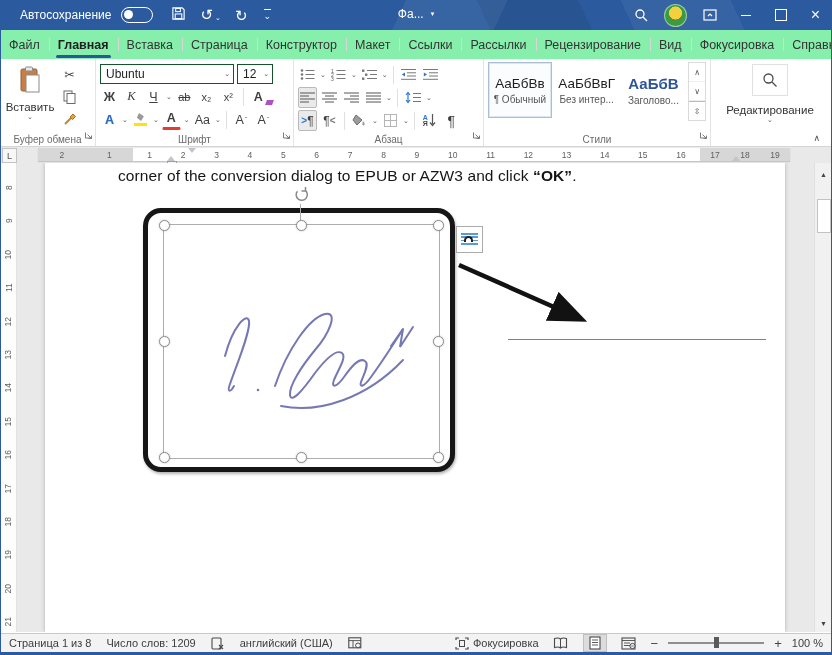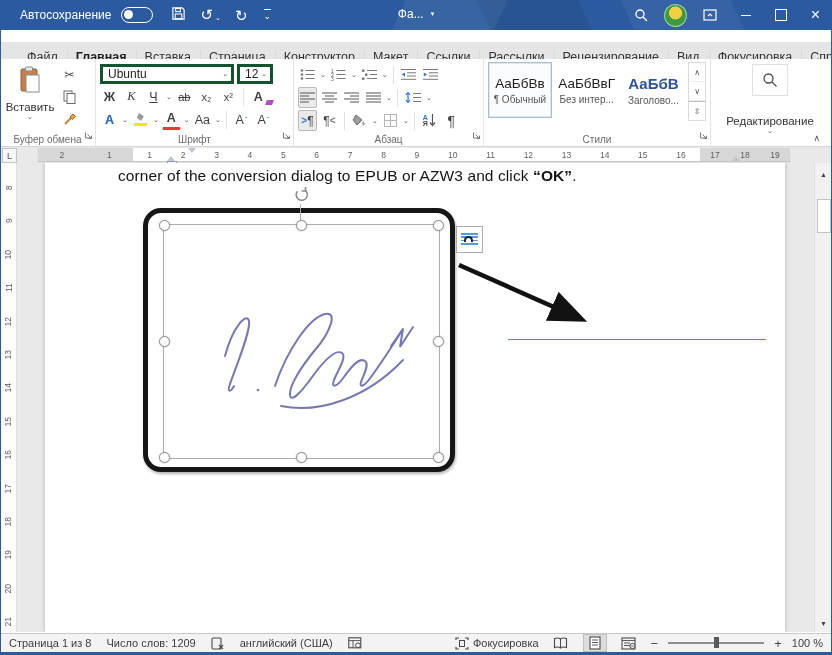--- a/index.html
+++ b/index.html
@@ -20,35 +20,35 @@
   .qat .uglyph{font-size:15px;line-height:1;}
   .caret-sm{font-size:7px;margin-left:2px;}
   .tb-title{position:absolute;left:0;right:0;top:0;height:28px;display:flex;align-items:center;justify-content:center;gap:5px;z-index:1;}
   .tb-right{margin-left:auto;display:flex;align-items:center;gap:0;z-index:1;}
   .tb-right .itm{height:30px;display:flex;align-items:center;justify-content:center;padding:0 12px;}
   .avatar{width:21px;height:21px;border-radius:50%;background:radial-gradient(circle at 50% 38%,#f4d03f 0 38%,#3d9a43 40%);border:1px solid rgba(255,255,255,.5);}
   .winbox{width:10px;height:10px;border:1.2px solid #fff;display:inline-block;}
   .winmin{width:10px;border-top:1.3px solid #fff;display:inline-block;}
   .wclose{font-size:16px;line-height:1;}
   
-  .tabrow{position:absolute;top:30px;left:0;right:0;height:29px;background:#e5e5e5;display:flex;align-items:stretch;padding-left:18px;font-size:12.5px;color:#333;margin-top:12px;}
+  .tabrow{position:absolute;top:30px;left:0;right:0;height:29px;background:#86efac;display:flex;align-items:stretch;padding-left:0;font-size:12.5px;color:#333;}
   .tab{display:flex;align-items:center;padding:0 9px;position:relative;white-space:nowrap;}
   .tab:not(:first-child)::before{content:"";position:absolute;left:0;top:8px;bottom:8px;width:1px;background:#d8d8d8;}
   .tab.active{font-weight:bold;color:#1f1f1f;}
   .tab.active::after{content:"";position:absolute;left:7px;right:7px;bottom:1px;height:3px;background:#2b579a;border-radius:2px;}
   
   .ribbon{position:absolute;top:59px;left:0;right:0;height:87px;background:#fff;border-bottom:1px solid #d5d5d5;display:flex;}
   .group{position:relative;border-right:1px solid #e4e4e4;padding:3px 4px 14px 4px;box-sizing:border-box;}
   .group-label{position:absolute;bottom:1px;left:0;right:0;text-align:center;font-size:10px;color:#6b6b6b;}
   .launcher{position:absolute;right:2px;bottom:2px;}
   .rb{display:inline-flex;align-items:center;justify-content:center;height:21px;min-width:19px;border:1px solid transparent;border-radius:2px;font-size:12.5px;color:#3f3f3f;box-sizing:border-box;padding:0 1px;}
   .rb.pressed{background:#eaeaea;border-color:#b9b9b9;}
   .frow{display:flex;align-items:center;gap:3px;margin-top:2px;}
   .vsep{width:1px;height:18px;background:#e0e0e0;margin:0 2px;}
-  .combo{border:3px solid #14532d;height:20px;display:flex;align-items:center;font-size:12px;color:#222;padding:0 3px 0 5px;box-sizing:border-box;background:#fff;}
+  .combo{border:1px solid #14532d;height:20px;display:flex;align-items:center;font-size:12px;color:#222;padding:0 3px 0 5px;box-sizing:border-box;background:#fff;}
   .combo .cr{margin-left:auto;}
   .cr{font-size:7px;color:#555;}
   
   .clip-body{display:flex;gap:4px;}
   .paste-btn{display:flex;flex-direction:column;align-items:center;width:52px;padding-top:4px;}
   .paste-btn .plabel{font-size:11.5px;color:#333;margin-top:4px;}
   .mini-col{display:flex;flex-direction:column;gap:1px;padding-top:2px;}
   
   .gB{font-weight:bold;} .gI{font-style:italic;font-family:"Liberation Serif",serif;}
   .gU{text-decoration:underline;} .gS{text-decoration:line-through;font-size:11px;}
@@ -70,21 +70,21 @@
   .style-card{width:69px;height:56px;border:1px solid transparent;display:flex;flex-direction:column;align-items:center;justify-content:center;gap:3px;box-sizing:border-box;background:#fff;}
   .style-card.selected{border-color:#abbdd3;box-shadow:inset 0 0 0 1px #dce6f1;background:#fbfcfe;}
   .style-card .prev{font-size:13.5px;color:#1e1e1e;white-space:nowrap;}
   .style-card .prev.blue{color:#2f5496;font-weight:bold;font-size:15px;}
   .style-card .sname{font-size:10px;color:#555;white-space:nowrap;}
   .stylescroll{display:flex;flex-direction:column;width:17px;border:1px solid #dadada;}
   .stylescroll .sc{height:18px;display:flex;align-items:center;justify-content:center;font-size:8px;color:#555;border-bottom:1px solid #eee;}
   .stylescroll .sc:last-child{border-bottom:none;border-top:1px solid #bbb;}
   
   .edit-body{display:flex;flex-direction:column;align-items:center;padding:2px 10px;}
-  .edit-body .elabel{font-size:11.5px;color:#333;margin-top:19px;}
+  .edit-body .elabel{font-size:11.5px;color:#333;margin-top:8px;}
   .ribbon-collapse{position:absolute;right:9px;bottom:3px;font-size:9px;color:#555;}
   
   .rulerrow{position:absolute;top:147px;left:0;right:0;height:16px;background:#e9e9e9;}
   .tabsel{position:absolute;left:2px;top:1px;width:13px;height:13px;border:1px solid #c3c3c3;background:#f7f7f7;color:#555;font-size:9px;display:flex;align-items:center;justify-content:center;}
   .hruler{position:absolute;left:38px;top:1px;width:752px;height:13px;display:flex;font-size:8.5px;color:#5f5f5f;box-shadow:0 1px 1px rgba(0,0,0,.15);}
   .hseg{display:flex;align-items:center;justify-content:space-around;height:13px;}
   .hseg.gray{background:#d7d7d7;} .hseg.white{background:#fff;}
   .hruler span{letter-spacing:0;}
   .mk{position:absolute;width:0;height:0;}
   .mk-first{left:150px;top:0;border-left:4px solid transparent;border-right:4px solid transparent;border-top:5px solid #bfc6cf;}

